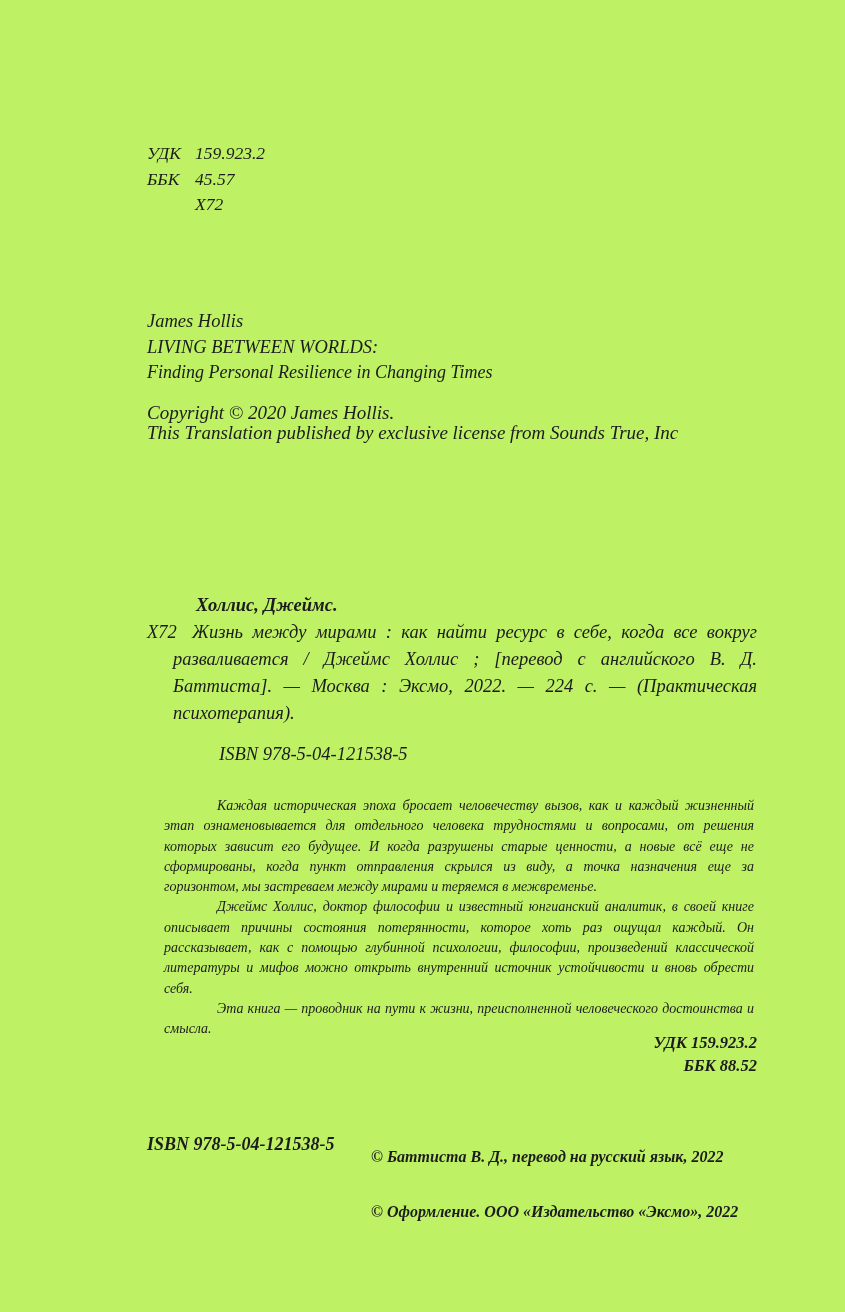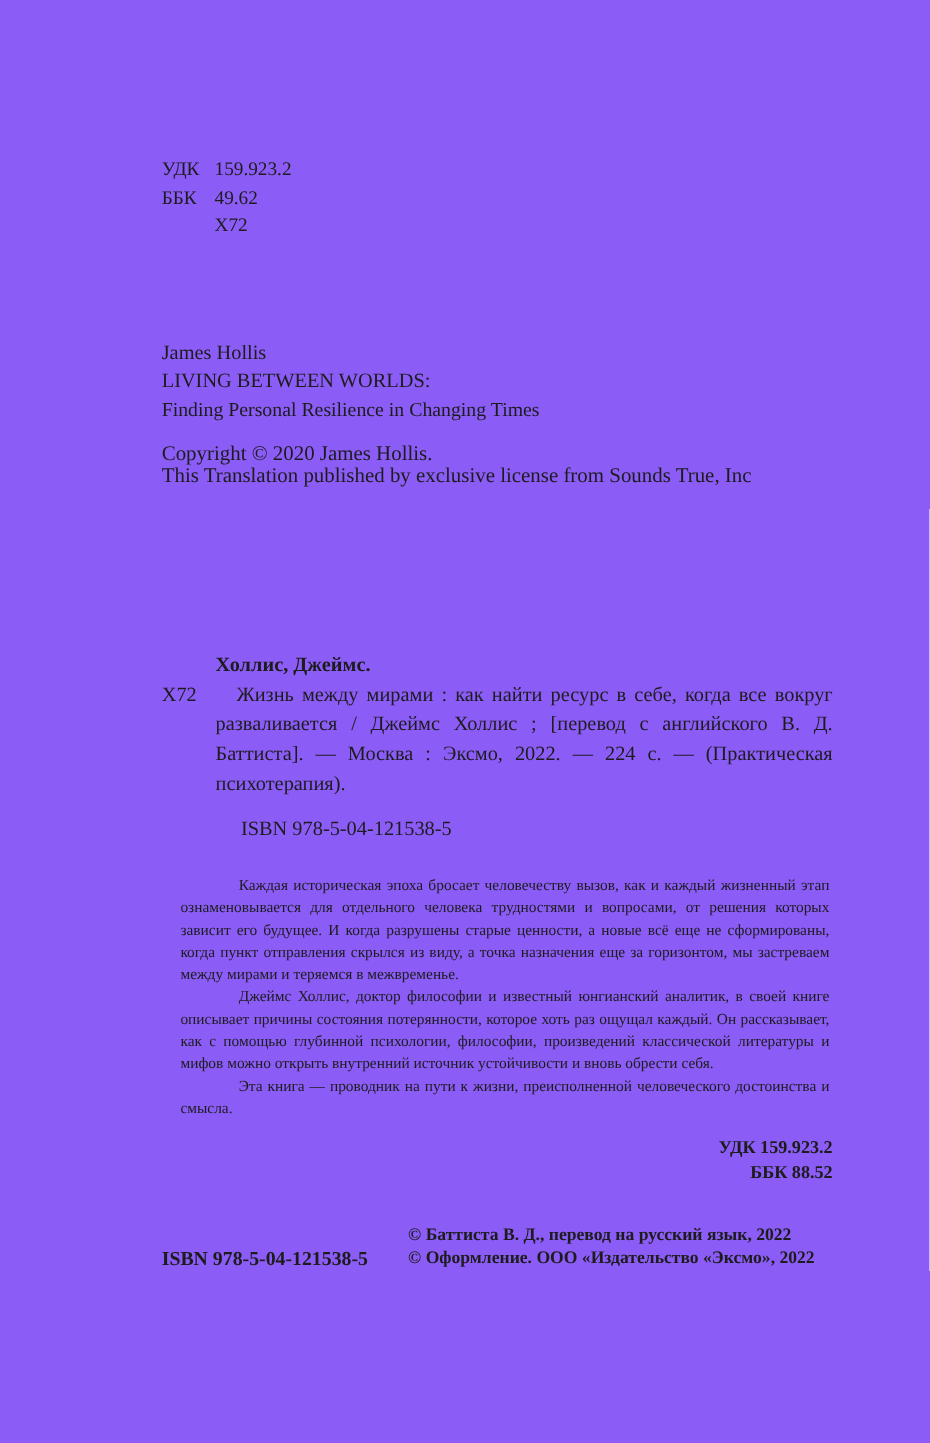--- a/index.html
+++ b/index.html
@@ -4,24 +4,25 @@
 <style>
   html, body {
     margin: 0;
     padding: 0;
     background: #ffffff;
   }
   .page {
     position: relative;
     width: 845px;
     height: 1312px;
-    background: #8b5cf6;
+    background: #bef264;
     color: #1c1c1c;
     font-family: "Liberation Serif", "DejaVu Serif", serif;
     overflow: hidden;
+    font-style: italic;
   }
 
   
   .top-codes {
     position: absolute;
     left: 147px;
     top: 141px;
     font-size: 17.5px;
     line-height: 25.5px;
   }
@@ -60,21 +61,21 @@
     padding-left: 49px;
     font-weight: bold;
   }
   .catalog-body { position: relative; }
   .catalog-code {
     position: absolute;
     left: 0;
     top: 0;
   }
   .catalog-text {
-    margin: 0 0 0 49px;
+    margin: 0 0 0 26px;
     text-align: justify;
     text-indent: 19px;
   }
   .catalog-isbn {
     margin-top: 14px;
     padding-left: 72px;
   }
 
   
   .annotation {
@@ -117,33 +118,33 @@
     font-weight: bold;
     font-size: 18px;
     white-space: nowrap;
   }
   .imprint-copyrights {
     margin-left: 224px;
     font-weight: bold;
     font-size: 16px;
     line-height: 20.5px;
   }
-  .imprint-copyrights div { white-space: nowrap; }
+  .imprint-copyrights div { white-space: nowrap; margin-top: 34px; }
 </style>
 </head>
 <body>
 
 <div class="page">
 
   <div class="top-codes">
     <div class="code-row">
       <span class="code-label">УДК</span><span>159.923.2</span>
     </div>
     <div class="code-row">
-      <span class="code-label">ББК</span><span>49.62</span>
+      <span class="code-label">ББК</span><span>45.57</span>
     </div>
     <div class="code-row">
       <span class="code-label"></span><span>Х72</span>
     </div>
   </div>
 
   <div class="title-block">
     <div>James Hollis</div>
     <div>LIVING BETWEEN WORLDS:</div>
     <div class="subtitle">Finding Personal Resilience in Changing Times</div>

